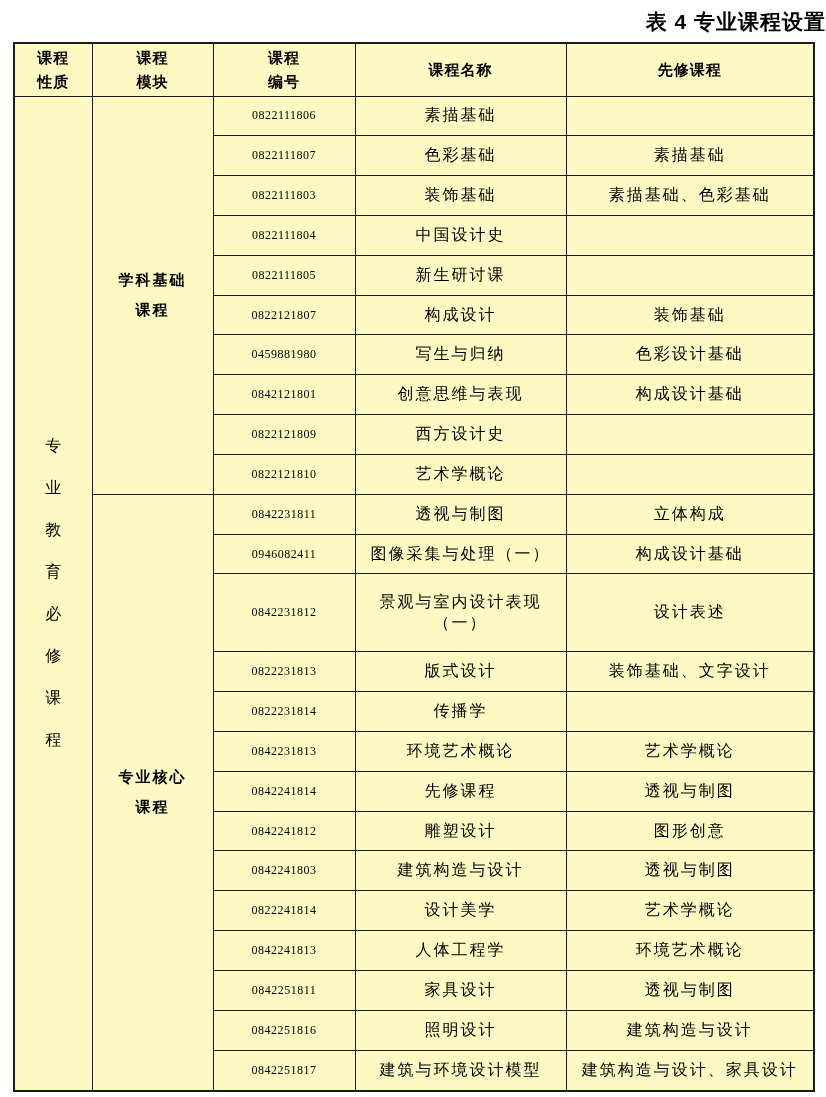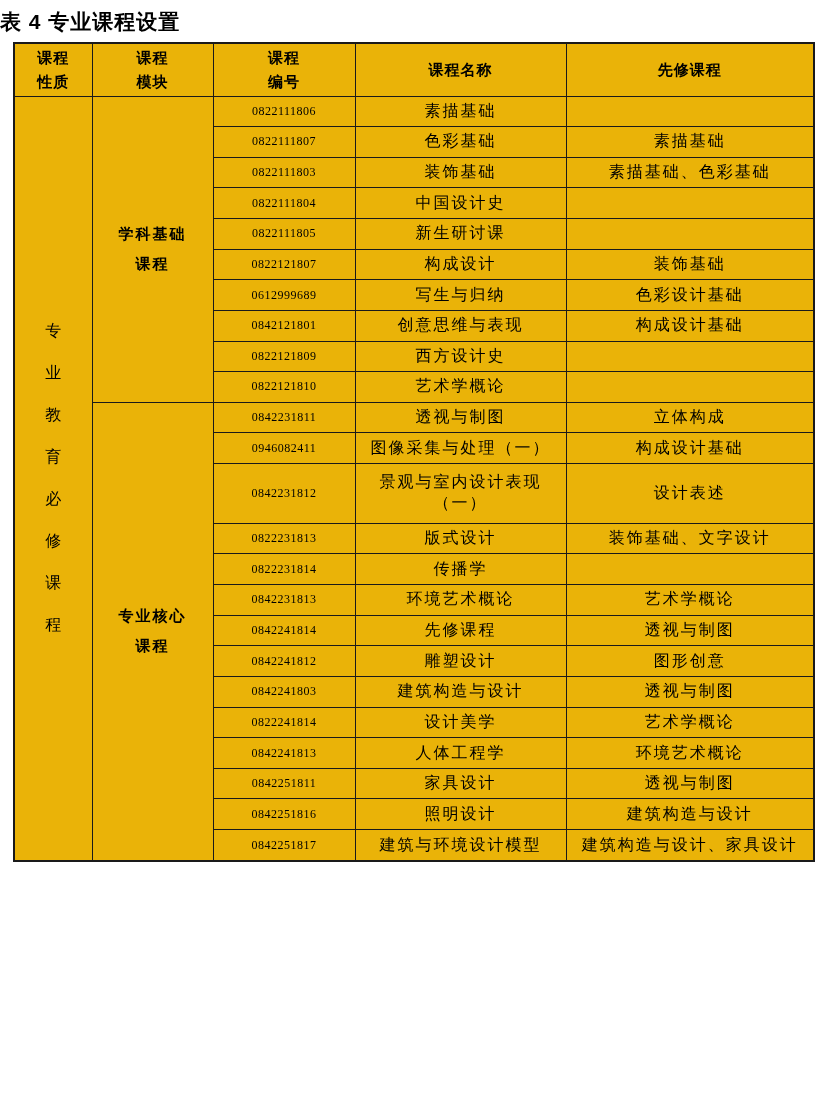--- a/index.html
+++ b/index.html
@@ -16,35 +16,35 @@
   }
   .page {
     position: relative;
     width: 826px;
     height: 1097px;
     background: #ffffff;
   }
   .doc-title {
     margin: 0;
     padding-top: 9px;
-    text-align: left;
+    text-align: right;
     font-family: "Liberation Sans", sans-serif;
     font-weight: bold;
     font-size: 21px;
     letter-spacing: 1px;
     line-height: 26px;
     color: #000000;
   }
   table.course-table {
     border-collapse: collapse;
     table-layout: fixed;
     margin: 7px 0 0 13px;
     width: 800px;
-    height: 820px;
-    background: #eab308;
+    height: 1050px;
+    background: #fef9c3;
   }
   table.course-table th,
   table.course-table td {
     border: 1px solid #1a1a1a;
     text-align: center;
     vertical-align: middle;
     padding: 0;
     overflow: hidden;
   }
   table.course-table {
@@ -147,21 +147,21 @@
       <td class="code-cell">0822111805</td>
       <td class="name-cell">新生研讨课</td>
       <td class="prereq-cell"></td>
     </tr>
         <tr>
       <td class="code-cell">0822121807</td>
       <td class="name-cell">构成设计</td>
       <td class="prereq-cell">装饰基础</td>
     </tr>
         <tr>
-      <td class="code-cell">0612999689</td>
+      <td class="code-cell">0459881980</td>
       <td class="name-cell">写生与归纳</td>
       <td class="prereq-cell">色彩设计基础</td>
     </tr>
         <tr>
       <td class="code-cell">0842121801</td>
       <td class="name-cell">创意思维与表现</td>
       <td class="prereq-cell">构成设计基础</td>
     </tr>
         <tr>
       <td class="code-cell">0822121809</td>

